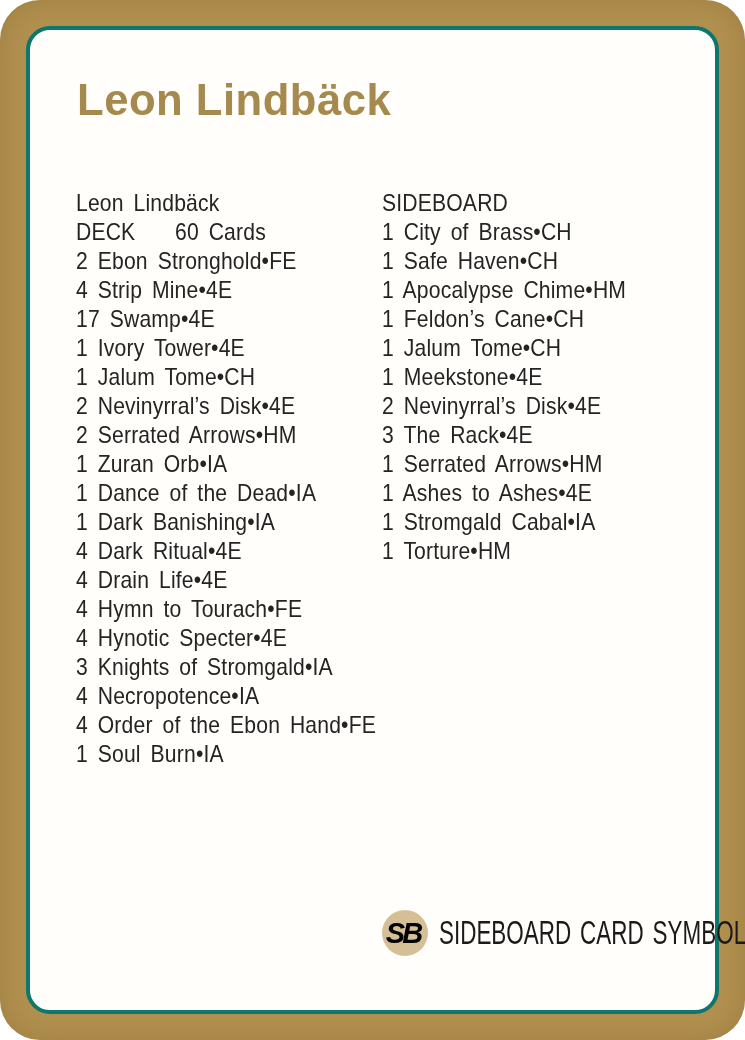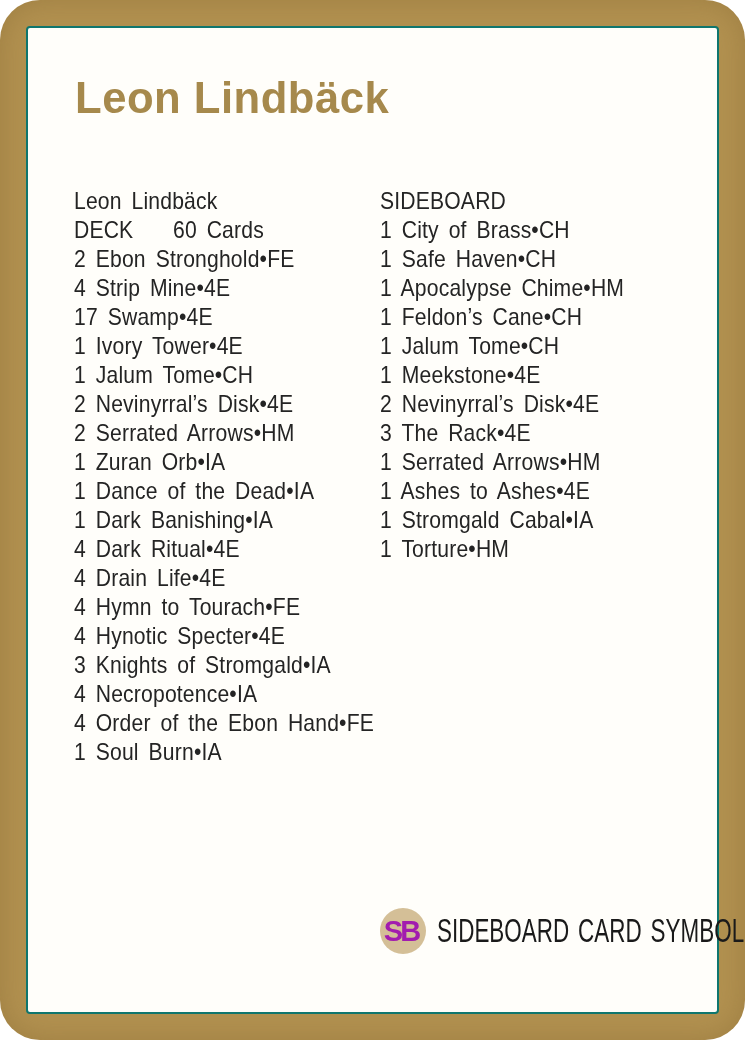--- a/index.html
+++ b/index.html
@@ -23,22 +23,22 @@
     inset: 0;
     background: #b29150;
     border-radius: 40px;
     box-shadow: inset 0 0 30px rgba(120,92,40,0.35);
   }
   
   .card-inner {
     position: absolute;
     inset: 26px;
     background: #fffefa;
-    border: 2px solid #0f766e;
-    border-radius: 4px;
+    border: 4px solid #0f766e;
+    border-radius: 24px;
     box-sizing: border-box;
   }
   .title {
     position: absolute;
     left: 47px;
     top: 44px;
     margin: 0;
     font-size: 45px;
     font-weight: bold;
     letter-spacing: 0.5px;
@@ -77,22 +77,23 @@
     border-radius: 50%;
     background: #d4bf97;
     display: flex;
     align-items: center;
     justify-content: center;
     flex: 0 0 auto;
   }
   .sb-text {
     font-size: 29px;
     font-weight: bold;
+    font-style: italic;
     letter-spacing: -3px;
-    color: #a21caf;
+    color: #000000;
     transform: translateX(-2px);
   }
   .footer-label {
     margin-left: 11px;
     font-size: 33px;
     color: #1a1a1a;
     letter-spacing: 0px;
     word-spacing: 0.12em;
     transform: scaleX(0.68);
     transform-origin: center left;

